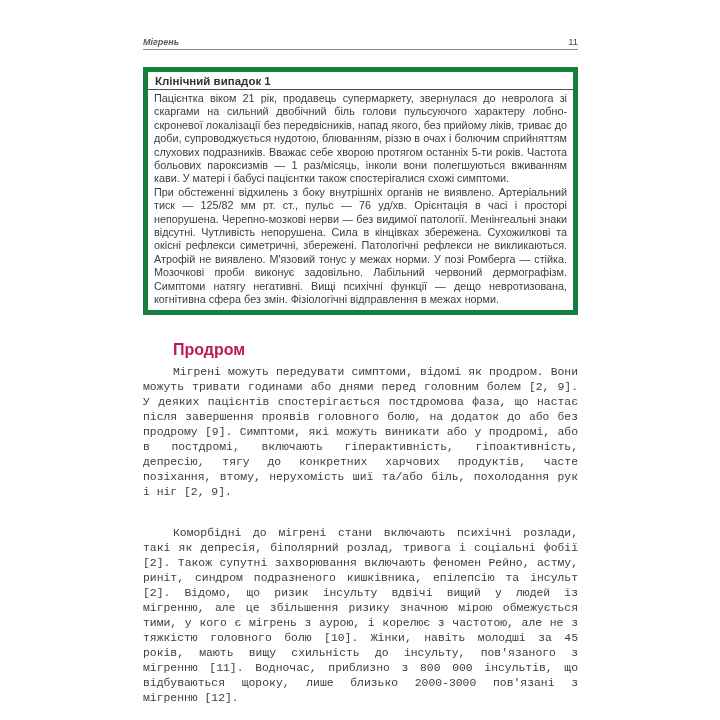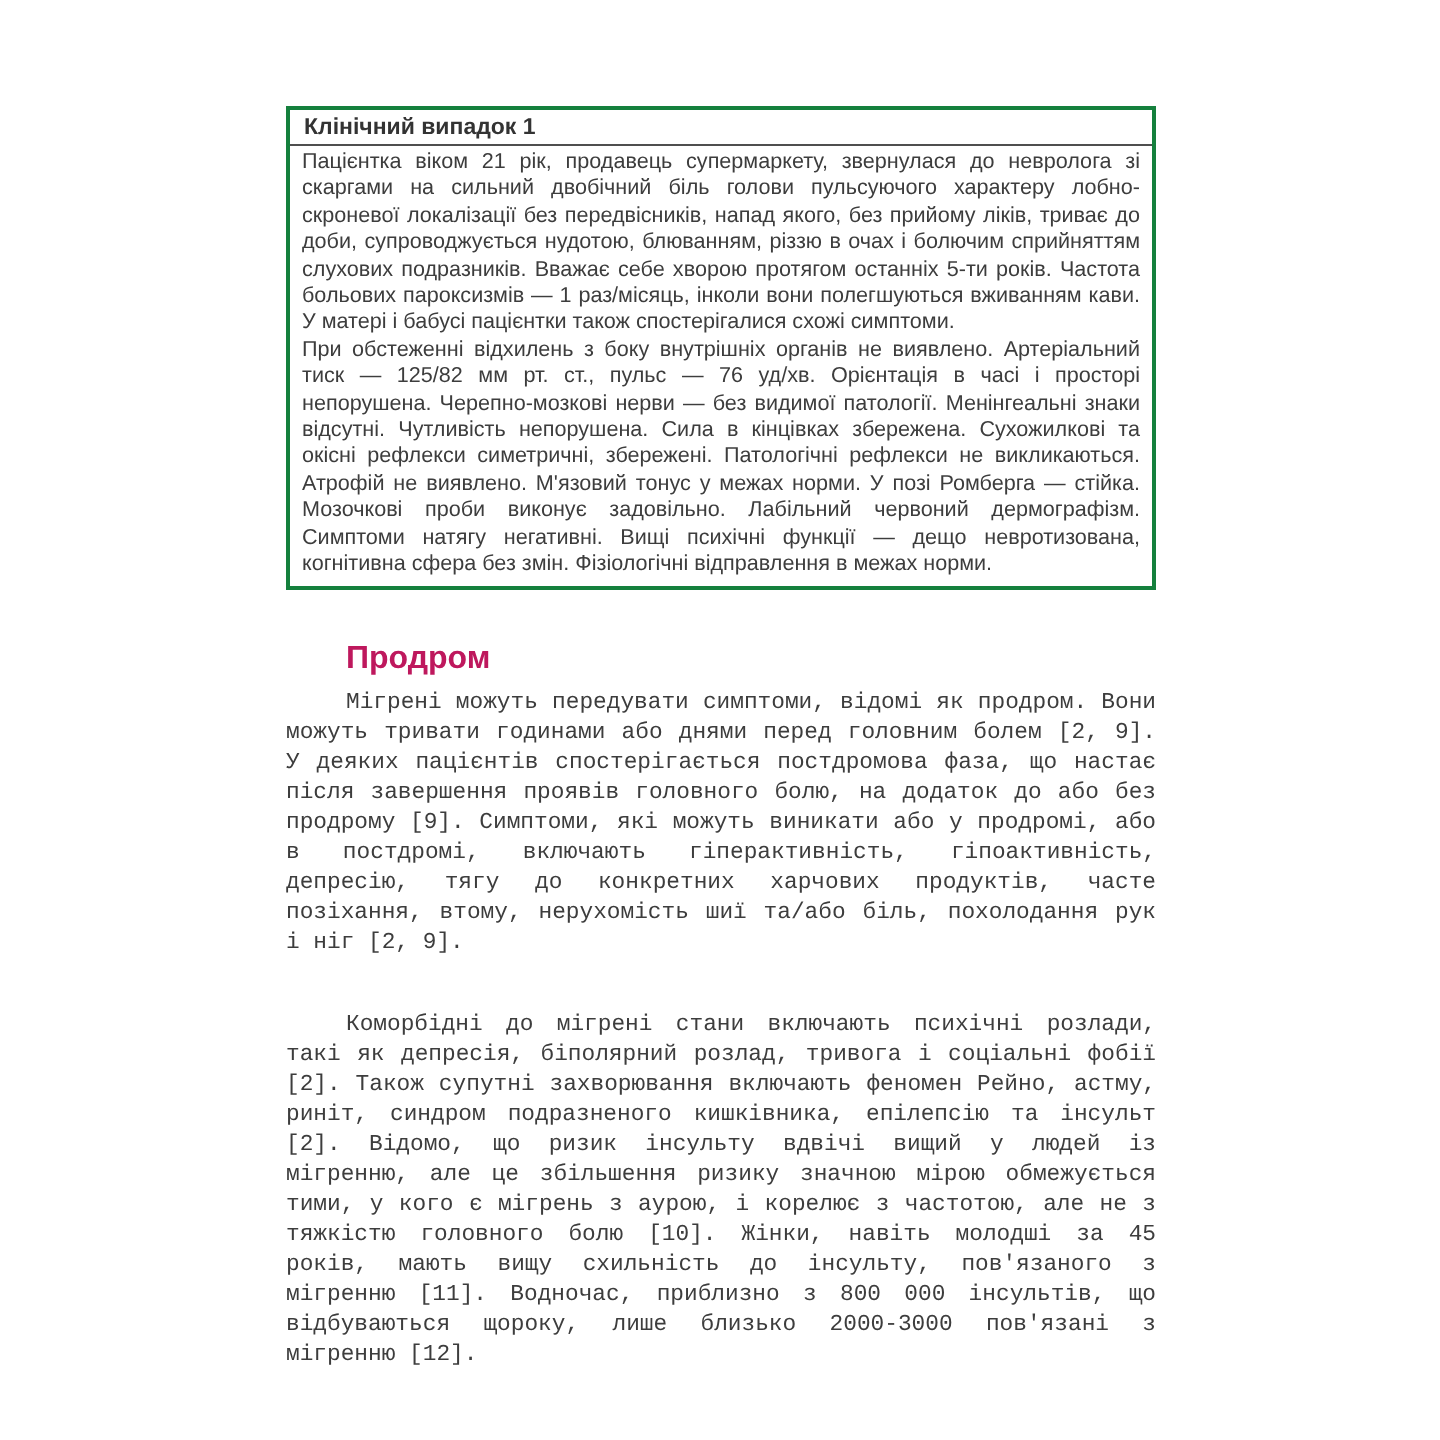--- a/index.html
+++ b/index.html
@@ -31,21 +31,21 @@
     color: #5a5a5a;
     font-weight: bold;
   }
   .page-number {
     font-size: 9.5px;
     color: #4a4a4a;
   }
   
   .case-box {
     margin-top: 17px;
-    border: 2px solid #15803d;
+    border: 5px solid #15803d;
     background: #ffffff;
   }
   .case-title {
     font-weight: bold;
     font-size: 11.5px;
     padding: 3px 7px 2px 7px;
     border-bottom: 1px solid #4f4f4f;
     color: #333333;
   }
   .case-body {
@@ -90,20 +90,24 @@
     color: #c3c3c3;
     margin-top: 16px;
   }
 </style>
 </head>
 <body>
 
 <div class="page">
   <div class="content">
 
+    <div class="running-header">
+      <span class="running-title">Мігрень</span>
+      <span class="page-number">11</span>
+    </div>
 
     <div class="case-box">
       <div class="case-title">Клінічний випадок 1</div>
       <div class="case-body">
         <p>Пацієнтка віком 21 рік, продавець супермаркету, звернулася до невролога зі скаргами на сильний двобічний біль голови пульсуючого характеру лобно-скроневої локалізації без передвісників, напад якого, без прийому ліків, триває до доби, супроводжується нудотою, блюванням, різзю в очах і болючим сприйняттям слухових подразників. Вважає себе хворою протягом останніх 5-ти років. Частота больових пароксизмів — 1 раз/місяць, інколи вони полегшуються вживанням кави. У матері і бабусі пацієнтки також спостерігалися схожі симптоми.</p>
         <p>При обстеженні відхилень з боку внутрішніх органів не виявлено. Артеріальний тиск — 125/82 мм рт. ст., пульс — 76 уд/хв. Орієнтація в часі і просторі непорушена. Черепно-мозкові нерви — без видимої патології. Менінгеальні знаки відсутні. Чутливість непорушена. Сила в кінцівках збережена. Сухожилкові та окісні рефлекси симетричні, збережені. Патологічні рефлекси не викликаються. Атрофій не виявлено. М'язовий тонус у межах норми. У позі Ромберга — стійка. Мозочкові проби виконує задовільно. Лабільний червоний дермографізм. Симптоми натягу негативні. Вищі психічні функції — дещо невротизована, когнітивна сфера без змін. Фізіологічні відправлення в межах норми.</p>
       </div>
     </div>
 
     <div class="section">

